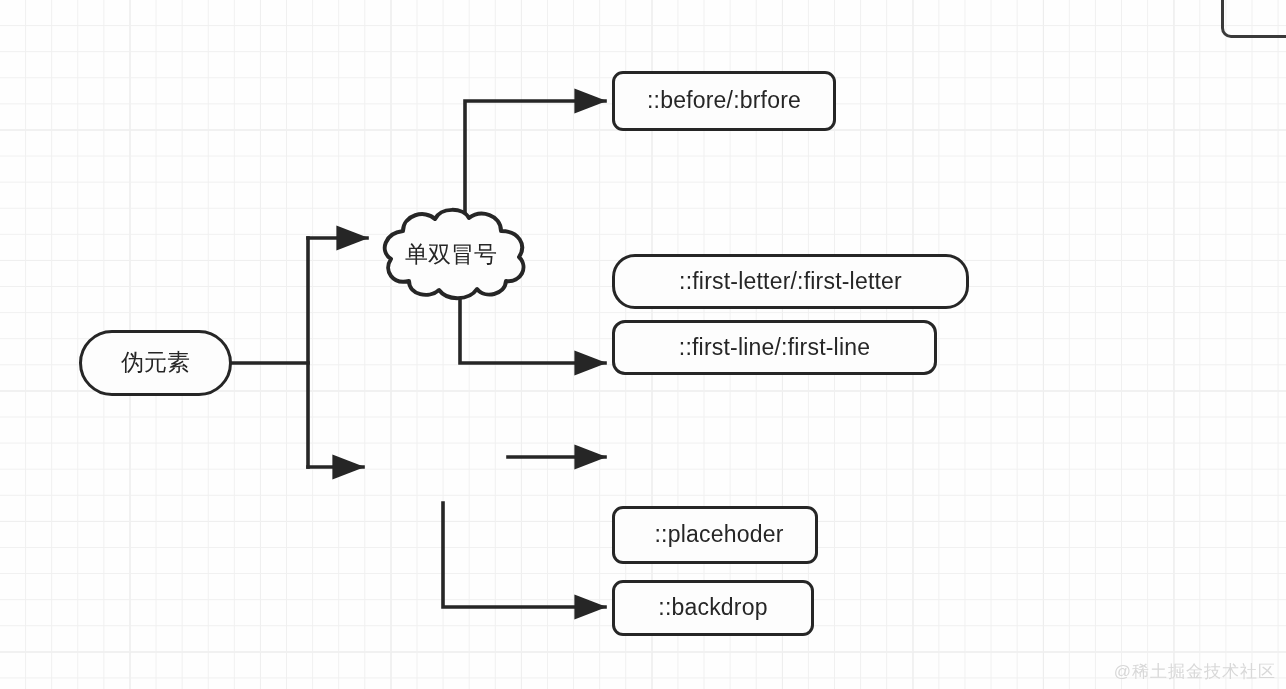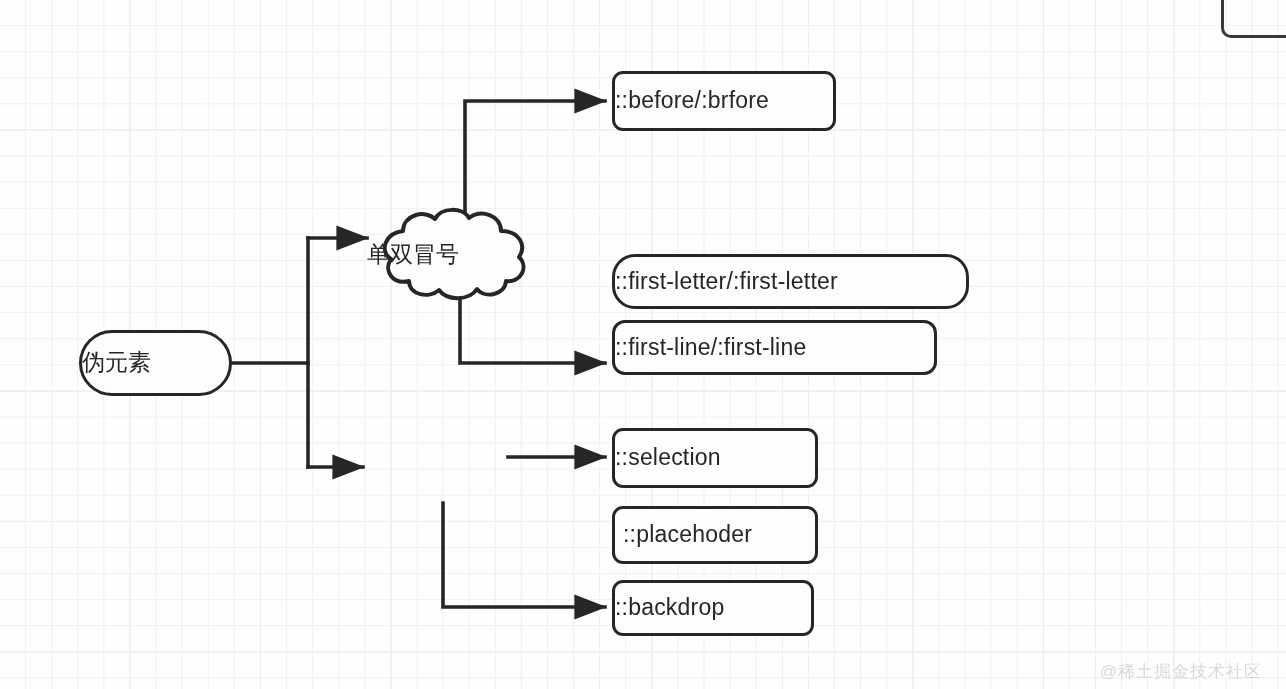--- a/index.html
+++ b/index.html
@@ -34,21 +34,21 @@
     top: 0;
     width: 1286px;
     height: 689px;
     pointer-events: none;
   }
   .node {
     position: absolute;
     box-sizing: border-box;
     display: flex;
     align-items: center;
-    justify-content: flex-start;
+    justify-content: center;
     background: #fdfdfd;
     color: #262626;
     text-align: center;
     line-height: 1.1;
   }
   .rect-node {
     border: 3.5px solid #262626;
     border-radius: 11px;
     font-size: 23px;
     letter-spacing: 0.2px;
@@ -69,21 +69,21 @@
   }
   .cloud-label {
     position: relative;
     z-index: 2;
     font-size: 23px;
     color: #262626;
     white-space: nowrap;
   }
   .watermark {
     position: absolute;
-    right: 24px;
+    right: 10px;
     bottom: 6px;
     font-size: 17px;
     color: #d8d8d8;
     letter-spacing: 1px;
     user-select: none;
   }
   .corner-frag {
     position: absolute;
     border-left: 3.5px solid #3a3a3a;
     border-bottom: 3.5px solid #3a3a3a;
@@ -150,23 +150,20 @@
 
 
   <div class="node rect-node" style="left:612px; top:254px; width:357px; height:55px;border-radius:23px;">
     <span>::first-letter/:first-letter</span>
   </div>
 
   <div class="node rect-node" style="left:612px; top:320px; width:325px; height:55px;border-radius:13px;">
     <span>::first-line/:first-line</span>
   </div>
 
-  <div class="node rect-node" style="left:612px; top:428px; width:206px; height:60px;">
-    <span>::selection</span>
-  </div>
 
   <div class="node rect-node" style="left:612px; top:506px; width:206px; height:58px;padding-left:8px;">
     <span>::placehoder</span>
   </div>
 
   <div class="node rect-node" style="left:612px; top:580px; width:202px; height:56px;">
     <span>::backdrop</span>
   </div>
 
   <div class="watermark">@稀土掘金技术社区</div>

